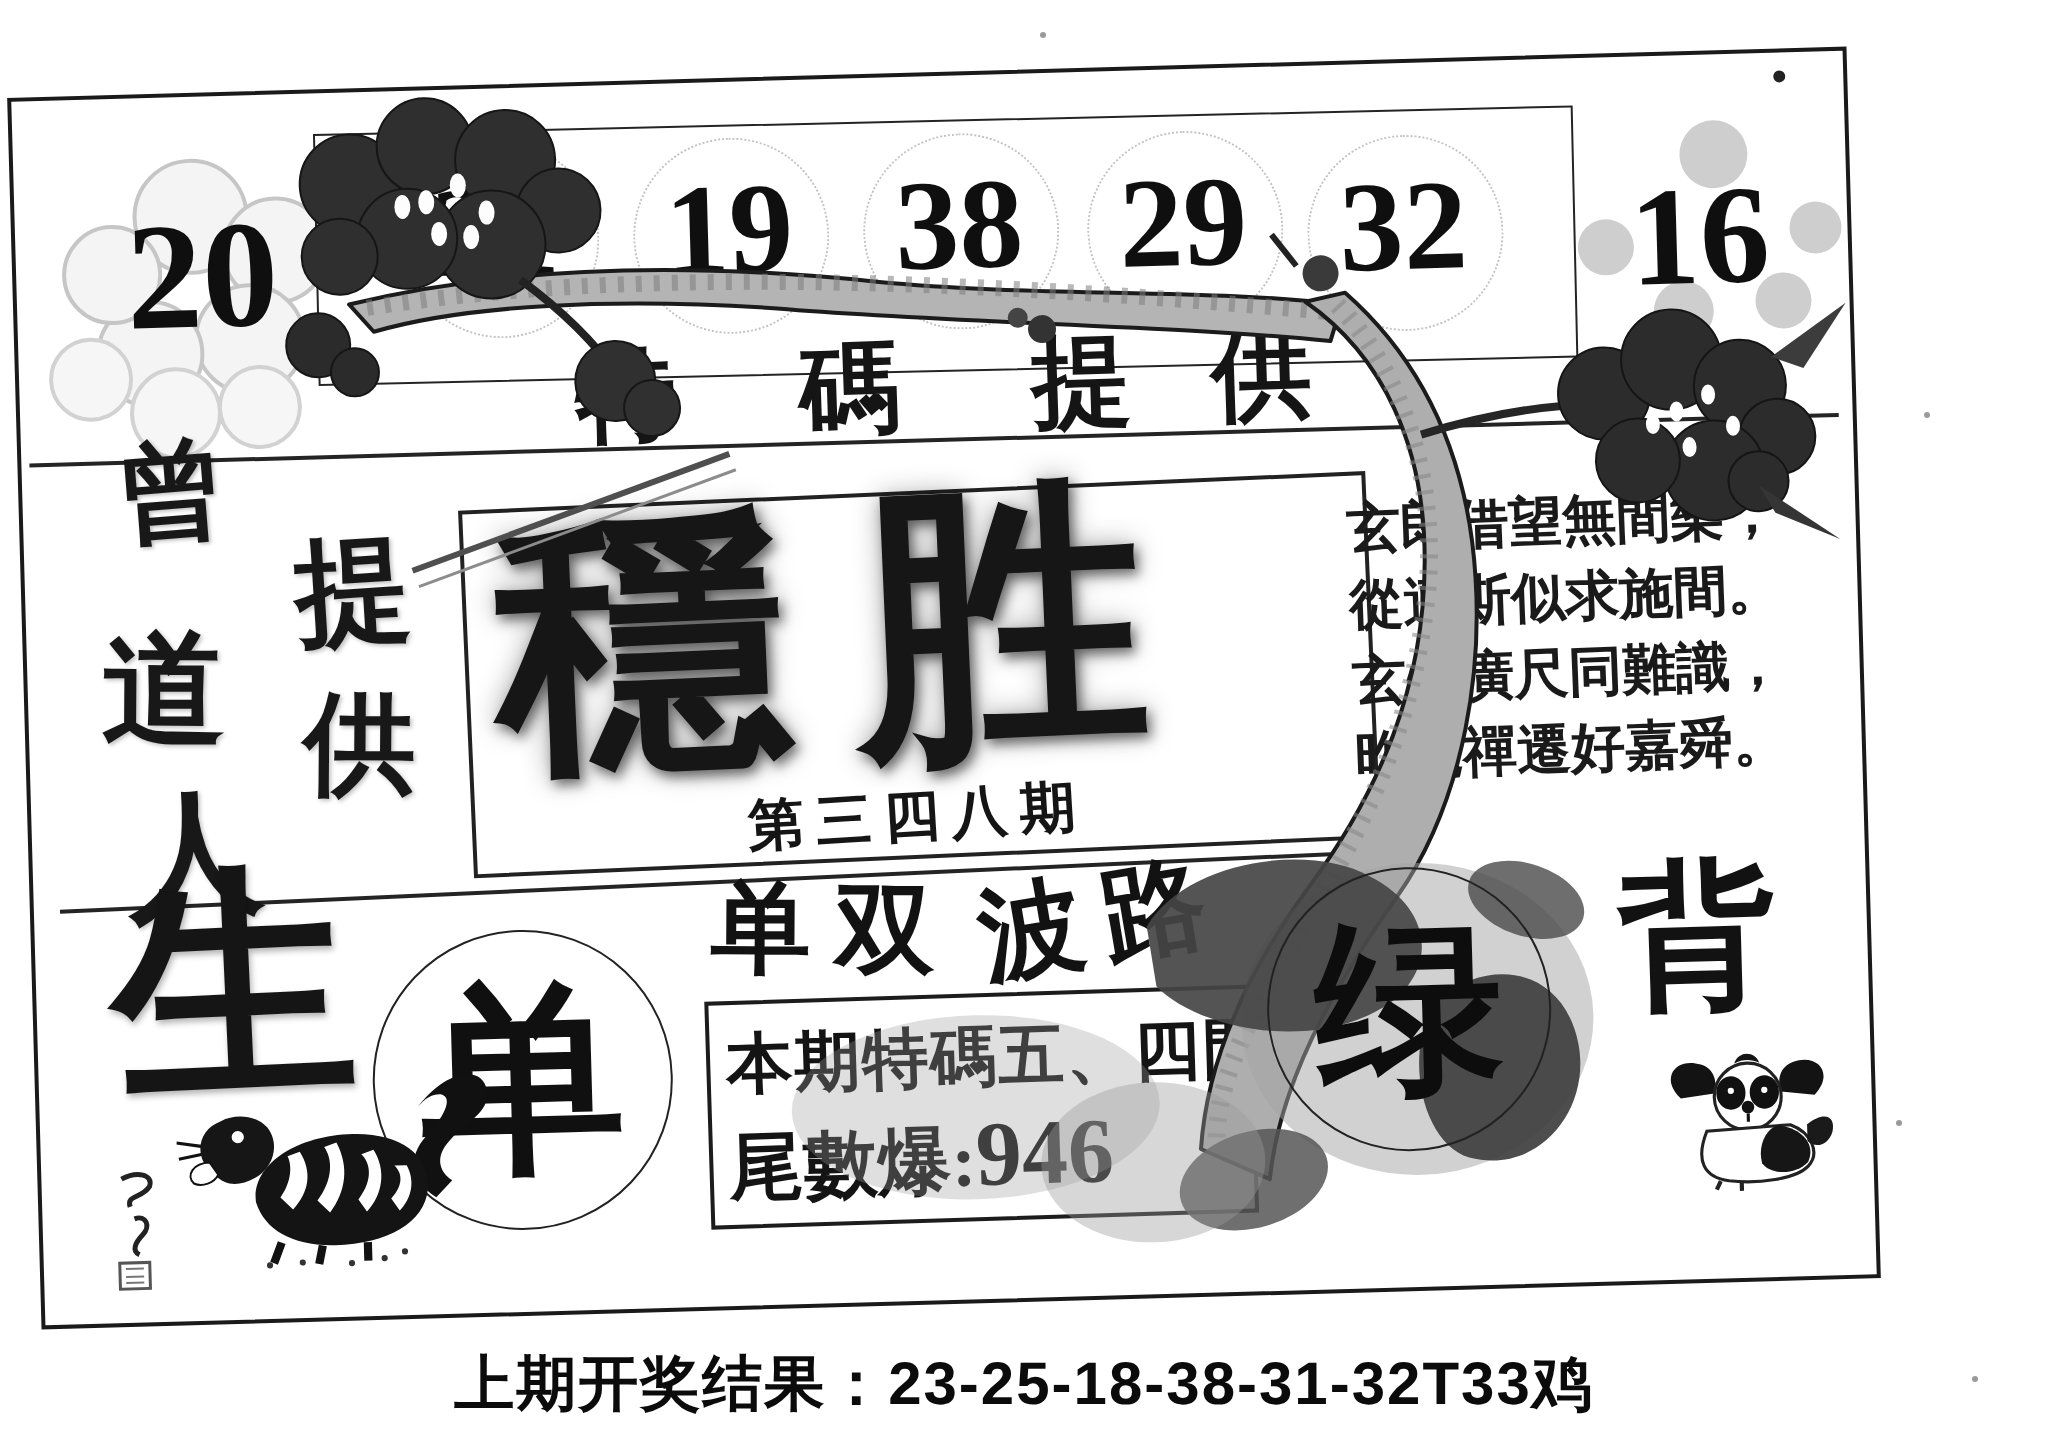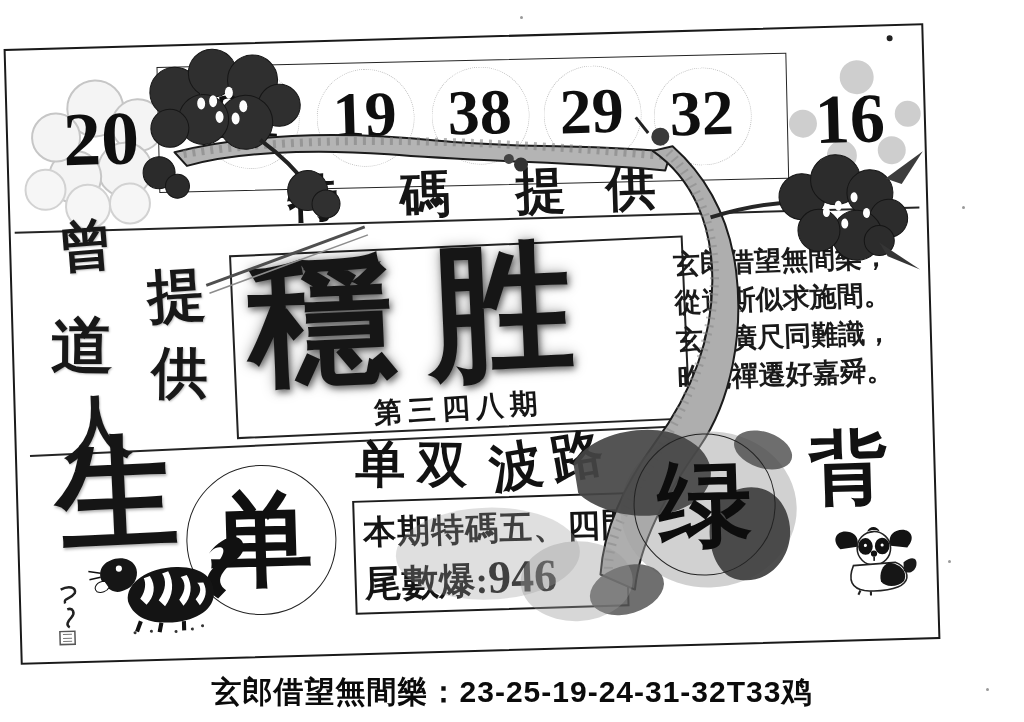--- a/index.html
+++ b/index.html
@@ -287,19 +287,19 @@
 
   <svg id="sigsvg" class="abs" width="32" height="64" viewBox="0 0 32 64" xmlns="http://www.w3.org/2000/svg">
     <path d="M6,6 C14,2 22,4 20,10 C16,16 8,14 10,20" stroke="#222" stroke-width="2.5" fill="none"></path>
     <path d="M12,26 C18,24 20,30 16,34 C12,38 10,42 14,44" stroke="#222" stroke-width="2.5" fill="none"></path>
     <rect x="4" y="48" width="15" height="13" fill="none" stroke="#555" stroke-width="1.5"></rect>
     <path d="M7,51 L16,51 M7,55 L16,55 M7,58 L16,58" stroke="#777" stroke-width="1"></path>
   </svg>
 </div>
 
 <div id="caption" class="abs">
-  <span>玄郎借望無間樂：</span><span>23-25-19-24-31-32T33鸡</span>
+  <span>上期开奖结果：</span><span>23-25-18-38-31-32T33鸡</span>
 </div>
 
 <div id="sp1" class="abs speck"></div>
 <div id="sp2" class="abs speck"></div>
 <div id="sp3" class="abs speck"></div>
 <div id="sp4" class="abs speck"></div>
 
 </body></html>

